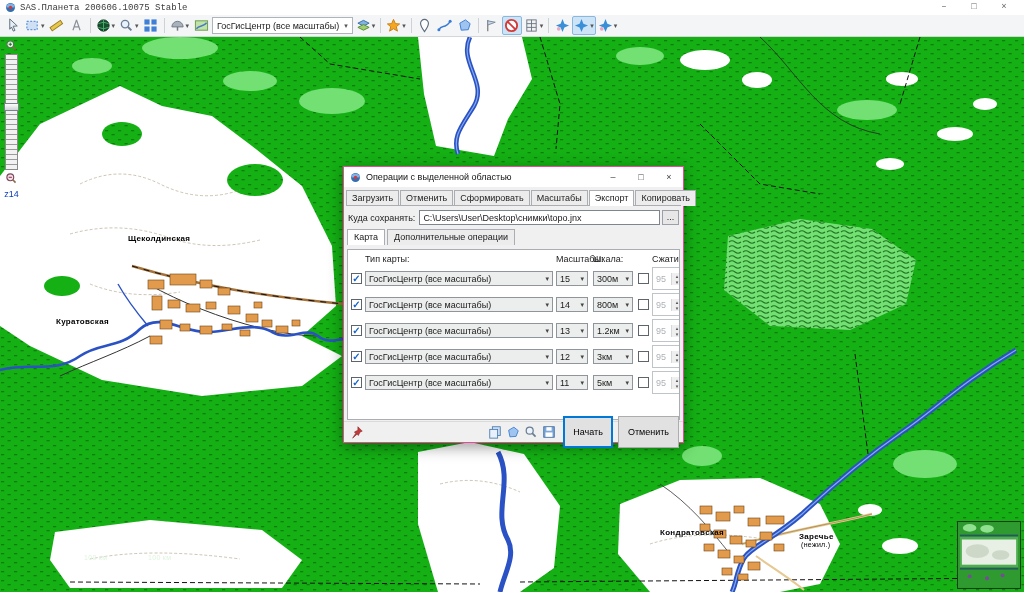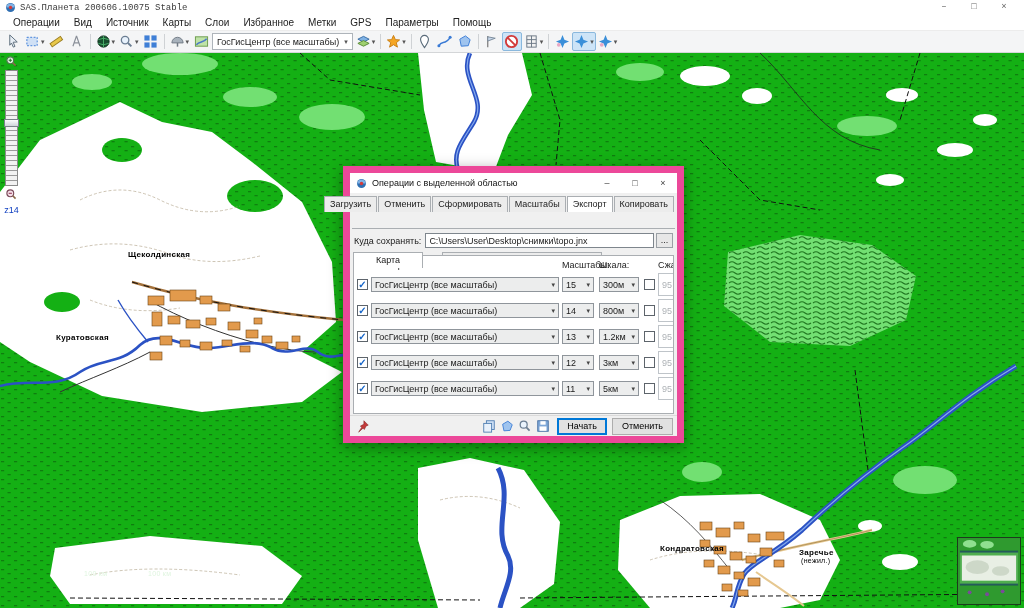--- a/index.html
+++ b/index.html
@@ -37,41 +37,41 @@
             background-image:repeating-linear-gradient(to bottom, transparent 0, transparent 4px, #9a9a9a 4px, #9a9a9a 5px); }
   .zhandle { position:absolute; left:-2px; top:48px; width:15px; height:8px; background:linear-gradient(#fdfdfd,#cfd4d9); border:1px solid #7a828a; }
   .zlabel { margin-top:4px; color:#1040c0; font-weight:normal; font-size:9px; }
 
   
   .minimap { position:absolute; left:957px; top:484px; width:64px; height:68px; border:1px solid #1d3a1d; background:#2f8f2f; }
   .minimap svg { width:100%; height:100%; display:block; }
 
   
   .dialog { position:absolute; left:343px; top:166px; width:341px; height:277px; background:#f0f0f0;
-            border:7px solid #ec4899; box-shadow:0 4px 14px rgba(0,0,0,.4); }
+            border:1px solid #ec4899; box-shadow:0 4px 14px rgba(0,0,0,.4); }
   .dlg-titlebar { height:20px; background:#fff; display:flex; align-items:center; padding-left:6px; }
   .dlg-titlebar svg { width:11px; height:11px; margin-right:5px; }
   .dlg-title { font-size:9px; color:#111; }
   .dlg-controls { margin-left:auto; display:flex; height:20px; }
   .dlg-controls span { width:28px; text-align:center; line-height:20px; color:#444; font-size:9px; }
-  .dlg-tabs { display:flex; padding:3px 2px 17px 2px;justify-content:flex-end; }
+  .dlg-tabs { display:flex; padding:3px 2px 0 2px; }
   .dtab { padding:2px 5px 2px 5px; font-size:9px; border:1px solid #aaaeb2; border-bottom:none; background:#ececec; color:#222; margin-right:1px; }
   .dtab.active { background:#fff; padding-bottom:3px; position:relative; z-index:2; }
   .dlg-tabline { height:1px; background:#aaaeb2; margin:0 2px; position:relative; top:-1px; }
 
   .frow { display:flex; align-items:center; margin:3px 4px 0 4px; }
   .frow label { white-space:nowrap; margin-right:4px; }
   .combo { height:15px; background:#eceded; border:1px solid #8f959b; display:flex; align-items:center; padding:0 3px; overflow:hidden; white-space:nowrap; }
   .combo .ca { margin-left:auto; font-size:7px; color:#444; padding-left:3px; }
   .combo.grow { flex:1; }
   .edit { height:15px; background:#fff; border:1px solid #7e868d; display:flex; align-items:center; padding:0 3px; flex:1; overflow:hidden; white-space:nowrap; }
   .browse-btn { height:15px; width:17px; margin-left:2px; background:#e7e7e7; border:1px solid #9aa0a5; text-align:center; line-height:13px; }
 
   .inner-tabs { display:flex; padding:4px 3px 0 3px; }
-  .itab { padding:2px 22px; font-size:9px; border:1px solid #aaaeb2; border-bottom:none; background:#ececec; margin-right:19px; }
+  .itab { padding:2px 6px; font-size:9px; border:1px solid #aaaeb2; border-bottom:none; background:#ececec; margin-right:2px; }
   .itab.active { background:#fff; padding-bottom:3px; position:relative; z-index:2; }
   .page { position:absolute; left:3px; right:3px; top:82px; bottom:22px; background:#fff; border:1px solid #aaaeb2; overflow:hidden; }
 
   .hdr-row, .drow { display:flex; align-items:center; margin:3px 3px 0 3px; }
   .hdr-row { margin-top:4px; margin-bottom:1px; }
   .cell-cb { width:11px; flex:none; margin-right:3px; }
   .cell-map { width:188px; flex:none; margin-right:3px; }
   .cell-zoom { width:32px; flex:none; margin-right:5px; }
   .cell-scale { width:40px; flex:none; margin-right:5px; }
   .cell-cb2 { width:11px; flex:none; margin-right:3px; }
@@ -80,21 +80,21 @@
   .checkbox { width:11px; height:11px; background:#fff; border:1px solid #5d646b; display:flex; align-items:center; justify-content:center; }
   .checkbox .tick { color:#1464c8; font-size:10px; font-weight:bold; line-height:9px; }
   .spin { height:23px; background:#fff; border:1px solid #bfc4c9; display:flex; align-items:center; width:100%; }
   .spin .val { flex:1; color:#aeb2b6; padding-left:3px; }
   .spin .btns { display:flex; flex-direction:column; width:11px; border-left:1px solid #d5d8db; }
   .spin .btns span { font-size:5px; line-height:6px; text-align:center; color:#555; background:#efefef; }
 
   .dlg-bottom { position:absolute; left:0; right:0; bottom:0; height:21px; background:#f0f0f0; border-top:1px solid #dadada; display:flex; align-items:center; padding:0 4px; }
   .dlg-bottom svg { width:14px; height:14px; }
   .bicon { margin:0 2px; }
-  .btn { height:17px; padding:0 9px; background:#e1e1e1; border:1px solid #adadad; font-size:9px; margin-left:5px; font-family:"Liberation Sans", sans-serif; }
+  .btn { height:32px; padding:0 9px; background:#e1e1e1; border:1px solid #adadad; font-size:9px; margin-left:5px; font-family:"Liberation Sans", sans-serif; }
   .btn.default { border-color:#0078d7; box-shadow:inset 0 0 0 1px #0078d7; }
 </style>
 </head>
 <body>
 
 <div class="app">
 
   <div class="titlebar">
     <svg class="t-icon" viewBox="0 0 16 16">
         <circle cx="8" cy="8" r="6.5" fill="#2f6fb2"></circle>
@@ -102,32 +102,20 @@
         <circle cx="8" cy="8" r="2.5" fill="#d43a3a"></circle>
       </svg>
     <span class="t-text">SAS.Планета 200606.10075 Stable</span>
     <div class="win-controls">
       <span>–</span>
       <span>□</span>
       <span>×</span>
     </div>
   </div>
 
-  <div class="menubar">
-    <span>Операции</span>
-    <span>Вид</span>
-    <span>Источник</span>
-    <span>Карты</span>
-    <span>Слои</span>
-    <span>Избранное</span>
-    <span>Метки</span>
-    <span>GPS</span>
-    <span>Параметры</span>
-    <span>Помощь</span>
-  </div>
 
   <div class="toolbar">
     <div class="tbtn">
         <svg viewBox="0 0 16 16">
           <path d="M4,1 L12,8.5 L7.6,8.8 L9.6,13.2 L7.8,14 L5.8,9.6 L4,12 Z" fill="#e8eef5" stroke="#5a6b7a"></path>
         </svg>
       </div>
     <div class="tbtn">
         <svg viewBox="0 0 16 16">
           <rect x="2" y="3.5" width="11" height="9" fill="#cfe0f5" stroke="#3a7bd5" stroke-dasharray="2 1.6"></rect>

